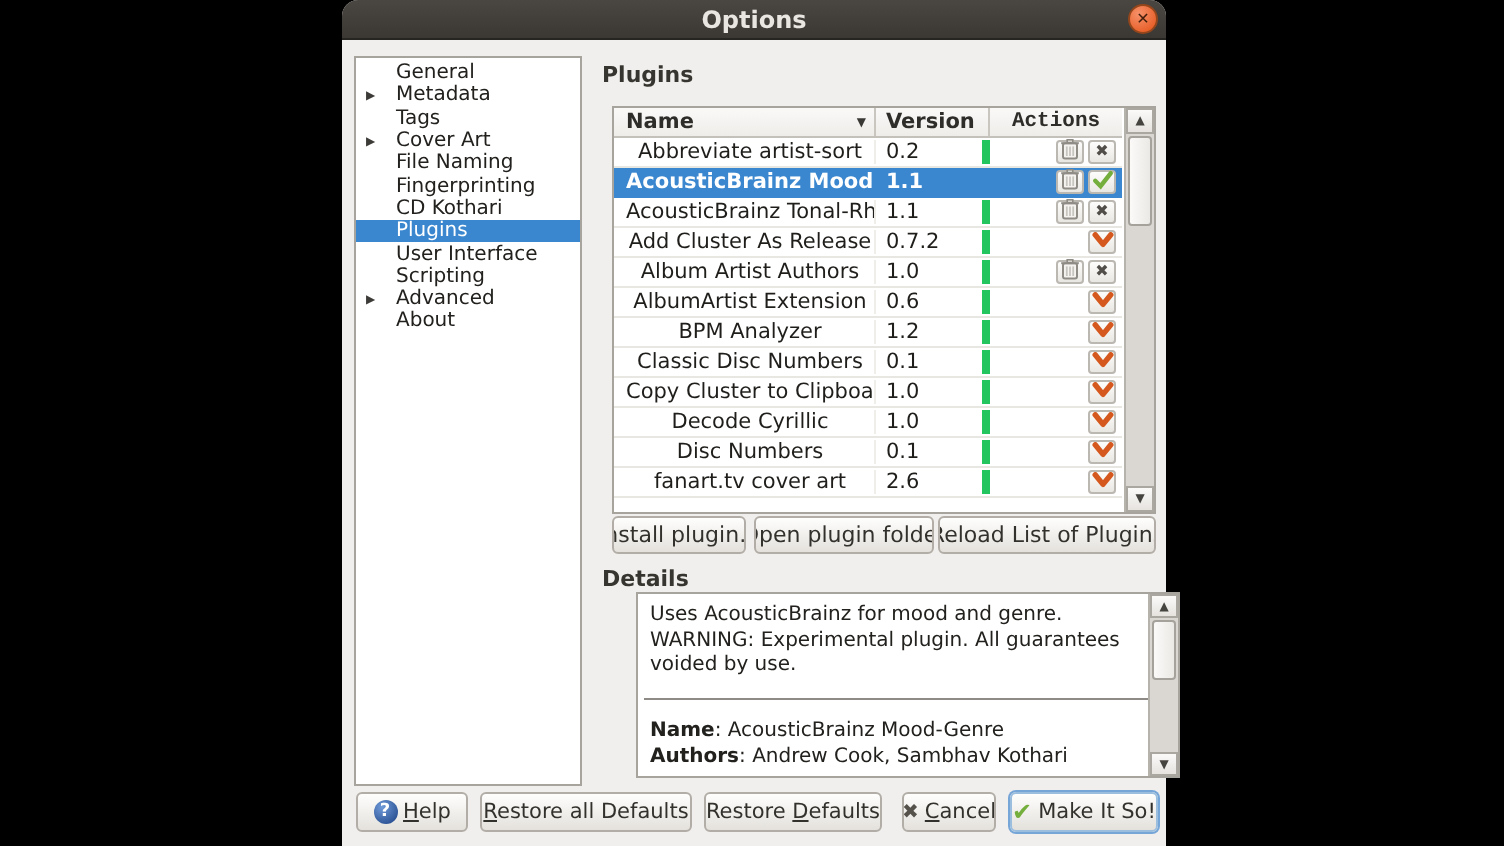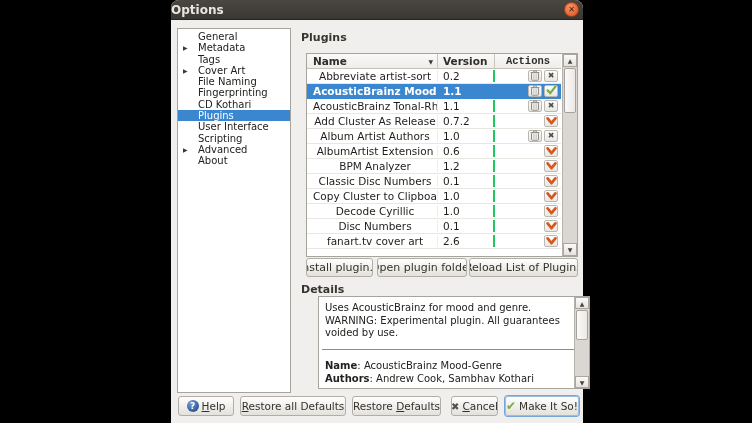--- a/index.html
+++ b/index.html
@@ -4,31 +4,31 @@
 <style>
   html,body{margin:0;padding:0;}
   body{width:752px;height:423px;background:#000;position:relative;overflow:hidden;
        font-family:"DejaVu Sans","Liberation Sans",sans-serif;}
   .dialog{position:absolute;left:171px;top:0;width:412px;height:423px;
           background:#f1efed;border-radius:8px 8px 0 0;}
   
   .titlebar{position:absolute;left:0;top:0;width:100%;height:20px;border-radius:8px 8px 0 0;
             background:linear-gradient(#4a4641,#3b3834);border-bottom:1px solid #272522;
             box-sizing:border-box;}
-  .title-text{display:block;text-align:left;line-height:20px;font-size:12px;font-weight:bold;
+  .title-text{display:block;text-align:center;line-height:20px;font-size:12px;font-weight:bold;
               color:#e9e5e0;}
   .close-btn{position:absolute;right:4px;top:2px;width:15px;height:15px;border-radius:50%;
              background:radial-gradient(circle at 35% 30%,#f headline,#e8612b);
              background:radial-gradient(circle at 35% 30%,#f6916a,#e8612b 75%);
              border:1px solid #93461c;box-sizing:border-box;text-align:center;
              font-size:8px;line-height:13px;font-weight:bold;color:#44200c;cursor:default;}
   
   .tree{position:absolute;left:6px;top:28px;width:114px;height:365px;background:#fff;
         border:1px solid #a7a39d;box-sizing:border-box;padding-top:2px;}
-  .tree-item{height:11.3px;display:flex;align-items:flex-start;padding-left:20px;position:relative;
+  .tree-item{height:11.3px;display:flex;align-items:center;padding-left:20px;position:relative;
              font-size:10px;color:#22211e;white-space:nowrap;}
   .tree-item.selected{background:#3a87cf;color:#fff;}
   .tree-item .arrow{position:absolute;left:5px;top:50%;transform:translateY(-52%);
                     font-size:6px;color:#3d3b37;}
   
   .group-label{position:absolute;font-size:11px;font-weight:bold;color:#37352f;}
   
   .ptable{position:absolute;left:135px;top:53px;width:272px;height:204px;background:#fff;
           border:1px solid #a7a39d;box-sizing:border-box;overflow:hidden;}
   .thead{display:flex;height:14px;background:linear-gradient(#faf9f8,#efedea);
@@ -38,21 +38,21 @@
   .hc-name{width:131px;padding-left:6px;border-right:1px solid #c9c6c0;}
   .hc-ver{width:57px;padding-left:5px;border-right:1px solid #c9c6c0;}
   .hc-act{width:66px;justify-content:center;font-family:Liberation Mono, monospace;}
   .sort-ind{position:absolute;right:4px;font-size:6px;color:#3a3935;font-weight:normal;}
   .trow{display:flex;height:15px;align-items:center;border-bottom:1px solid #e9e7e2;
         font-size:10.5px;color:#1f1e1b;width:254px;box-sizing:border-box;}
   .trow.selected{background:#3a87cf;color:#fff;font-weight:bold;border-bottom-color:#3a87cf;}
   .c-name{width:131px;padding-left:6px;box-sizing:border-box;white-space:nowrap;overflow:hidden;
           border-right:1px solid #f0eee9;text-align:center;}
   .trow.selected .c-name,.trow.selected .c-ver{border-right-color:transparent;}
-  .c-ver{width:57px;padding-left:5px;box-sizing:border-box;border-right:2px solid #22c55e;}
+  .c-ver{width:57px;padding-left:5px;box-sizing:border-box;border-right:4px solid #22c55e;}
   .c-act{width:66px;display:flex;justify-content:flex-end;align-items:center;gap:2px;
          padding-right:3px;box-sizing:border-box;}
   .action-btn{width:14px;height:12px;border:1px solid #bbb7b1;border-radius:2px;
               background:linear-gradient(#fdfdfc,#e9e7e2);display:flex;align-items:center;
               justify-content:center;box-sizing:border-box;}
   .x-glyph{font-size:8px;font-weight:bold;color:#514e49;line-height:1;}
   
   .vscroll{position:absolute;right:0;top:0;width:15px;background:#dad7d2;
            border-left:1px solid #b6b3ad;box-sizing:border-box;}
   .scroll-btn{position:absolute;left:0;width:100%;height:13px;

